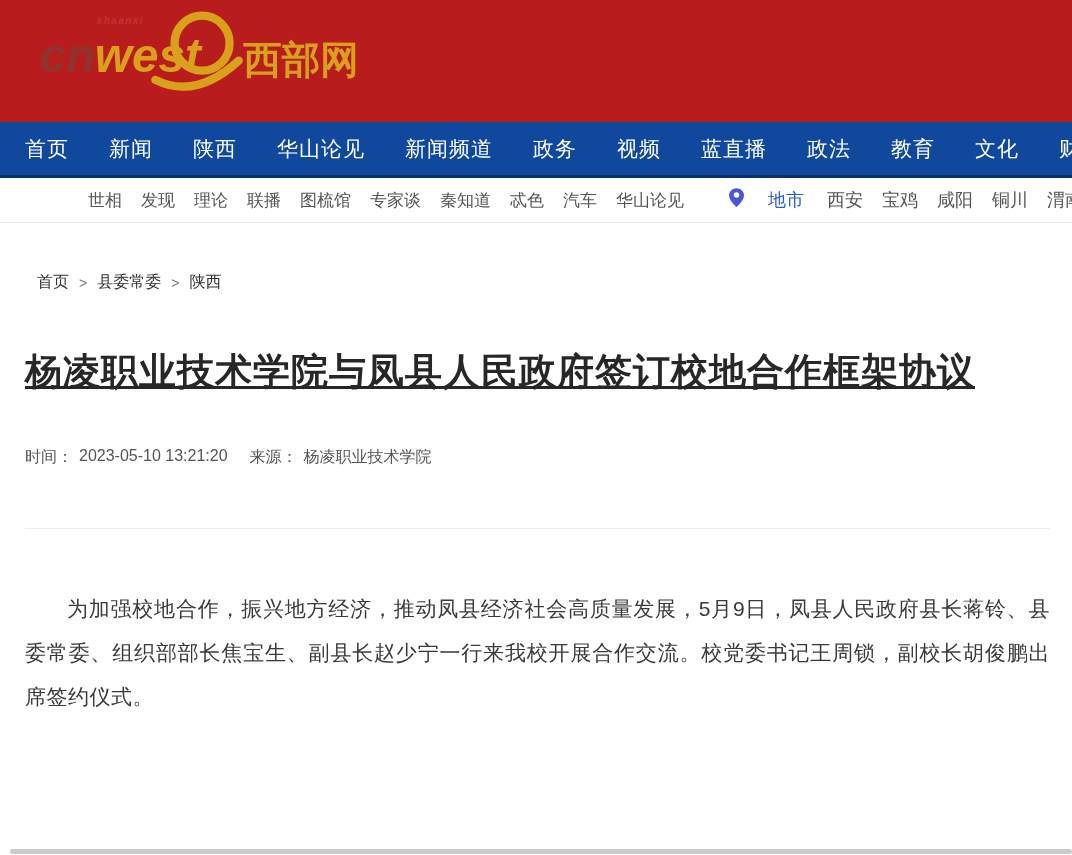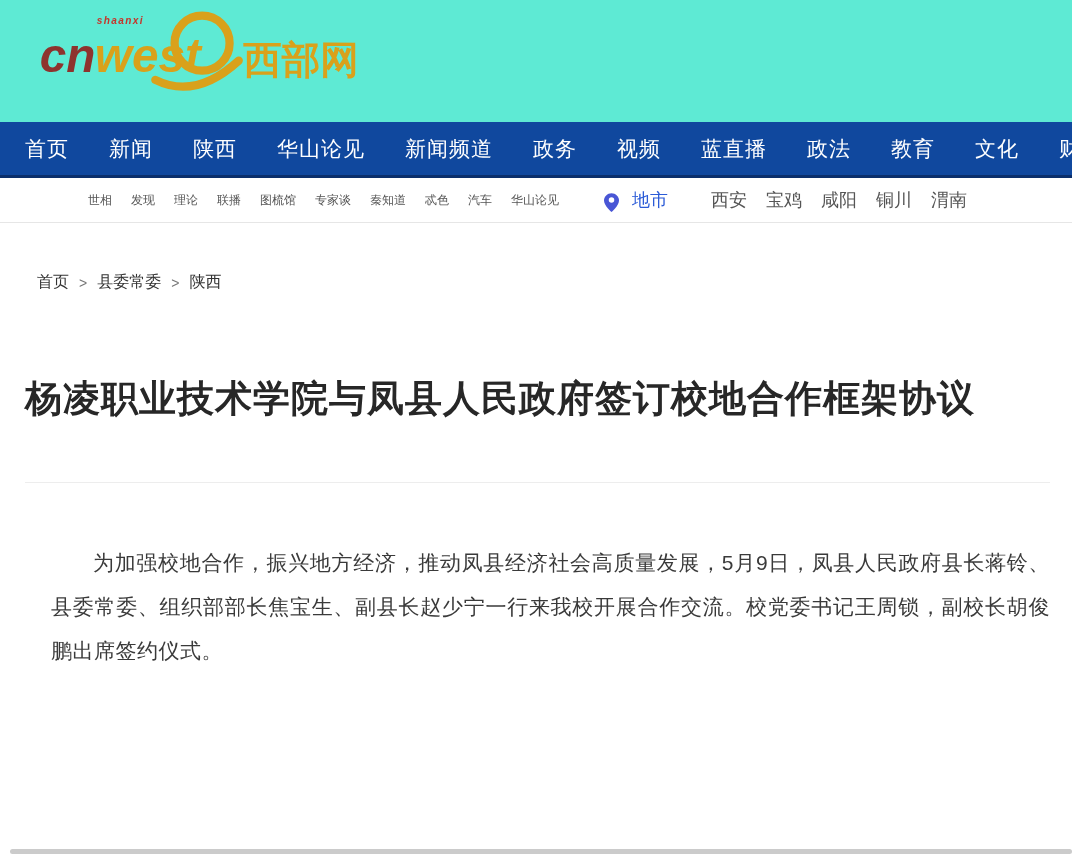--- a/index.html
+++ b/index.html
@@ -3,65 +3,65 @@
 <meta charset="utf-8">
 <style>
   * { margin:0; padding:0; box-sizing:border-box; }
   html,body { background:#fff; }
   body {
     width:1072px; height:855px; overflow:hidden; position:relative;
     font-family:"Liberation Sans","DejaVu Sans",sans-serif;
   }
 
   
-  .site-header { height:122px; background:#5eead4; position:relative;padding-left:8px; }
+  .site-header { height:122px; background:#b91c1c; position:relative;padding-left:8px; }
   .logo-wrap { position:absolute; left:38px; top:8px; width:330px; height:92px; }
 
   
   .main-nav {
     height:56px; background:#10489e; border-bottom:3px solid #0b2f6b;
     display:flex; align-items:center; gap:40px; padding:0 0 0 25px;
     overflow:hidden; white-space:nowrap;
   }
   .main-nav .nav-item {
     color:#ffffff; font-size:21px; letter-spacing:1px; cursor:pointer; flex:0 0 auto;
   }
 
   
   .sub-nav {
     height:45px; background:#fff; border-bottom:1px solid #e6e6e6;
     display:flex; align-items:center; gap:19px; padding:0 0 0 88px;
     overflow:hidden; white-space:nowrap;
   }
-  .sub-nav .sub-item { color:#555; font-size:12px; cursor:pointer; flex:0 0 auto; }
-  .sub-nav .loc-group { display:flex; align-items:flex-end; gap:13px; margin-left:26px; margin-right:24px; flex:0 0 auto; cursor:pointer; }
+  .sub-nav .sub-item { color:#555; font-size:17px; cursor:pointer; flex:0 0 auto; }
+  .sub-nav .loc-group { display:flex; align-items:flex-start; gap:24px; margin-left:26px; margin-right:4px; flex:0 0 auto; cursor:pointer; }
   .sub-nav .loc-label { color:#2b5bd7; font-size:18px; }
   .pin-svg { width:15px; height:19px; display:block; }
   .sub-nav .city { color:#555; font-size:18px; cursor:pointer; flex:0 0 auto; }
 
   
   .breadcrumb {
     margin:49px 0 0 37px; font-size:16px; color:#333;
     display:flex; align-items:center; gap:10px;
   }
   .breadcrumb .crumb { cursor:pointer; }
   .breadcrumb .sep { color:#777; font-size:14px; }
 
   
   .article { padding:0 22px 0 25px; }
   .article-title {
-    margin-top:83px; font-size:37px; font-weight:bold; color:#272727;
-    letter-spacing:1px; line-height:1.25;
+    margin-top:56px; font-size:37px; font-weight:bold; color:#272727;
+    letter-spacing:1px; line-height:1.25;text-decoration:underline;
   }
   .article-meta { margin-top:52px; font-size:16px; color:#555; display:flex; gap:6px; }
   .article-meta .meta-part { white-space:pre; }
   .meta-gap { width:10px; }
   .divider { margin-top:60px; height:1px; background:#ededed; }
 
-  .article-body { margin-top:58px;margin-left:26px; }
+  .article-body { margin-top:58px; }
   .article-body p {
     font-size:21px; color:#3a3a3a; line-height:44px; text-indent:2em;
     text-align:justify; letter-spacing:0.5px;
   }
   .article-body p + p { margin-top:22px; }
 
   
   .bottom-scrollbar {
     position:absolute; bottom:1px; left:10px; right:0; height:5px;
     background:#cbcbcb; border-radius:3px;
@@ -130,20 +130,27 @@
   <span class="crumb">首页</span>
   <span class="sep">&gt;</span>
   <span class="crumb">县委常委</span>
   <span class="sep">&gt;</span>
   <span class="crumb">陕西</span>
 </div>
 
 <div class="article">
   <h1 class="article-title">杨凌职业技术学院与凤县人民政府签订校地合作框架协议</h1>
 
+  <div class="article-meta">
+    <span class="meta-part">时间：</span>
+      <span class="meta-part">2023-05-10 13:21:20</span>
+    <span class="meta-gap"></span>
+    <span class="meta-part">来源：</span>
+      <span class="meta-part">杨凌职业技术学院</span>
+  </div>
 
   <div class="divider"></div>
 
   <div class="article-body">
     <p>为加强校地合作，振兴地方经济，推动凤县经济社会高质量发展，5月9日，凤县人民政府县长蒋铃、县委常委、组织部部长焦宝生、副县长赵少宁一行来我校开展合作交流。校党委书记王周锁，副校长胡俊鹏出席签约仪式。</p>
   </div>
 </div>
 
 <div class="bottom-scrollbar"></div>
 

